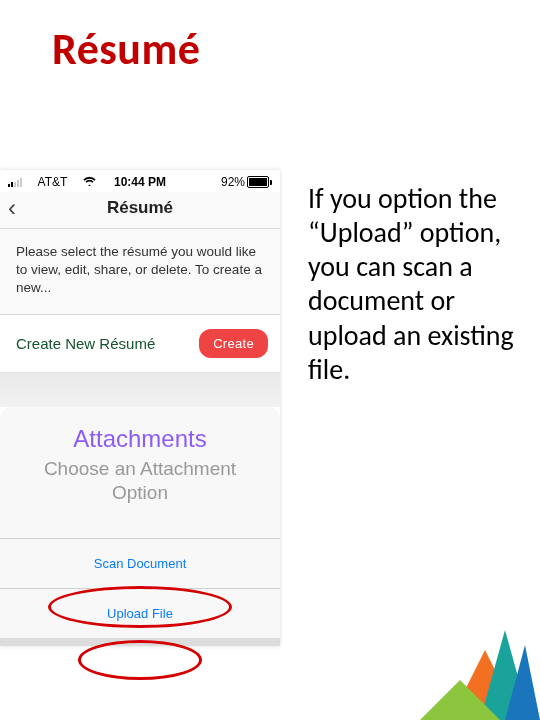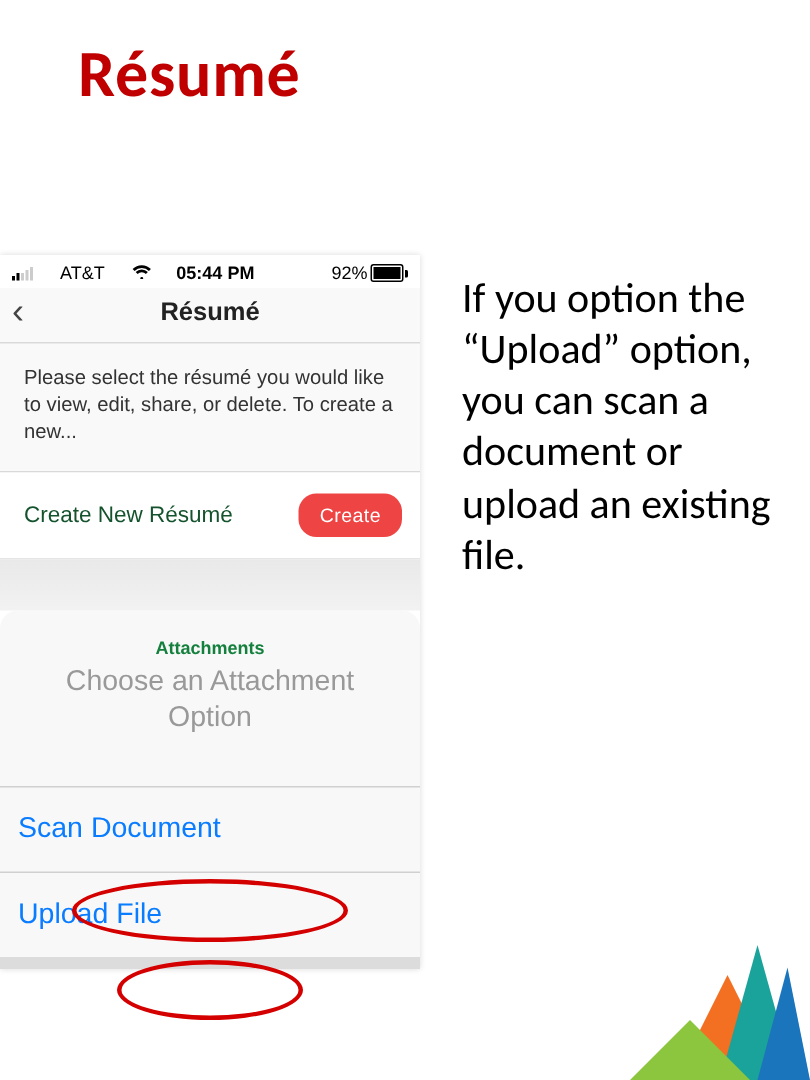--- a/index.html
+++ b/index.html
@@ -32,21 +32,21 @@
     position: relative;
   }
   .status-bar {
     display: flex;
     align-items: center;
     font-size: 12px;
     padding: 4px 8px 2px 8px;
     color: #000;
     height: 16px;
   }
-  .status-left { display:flex; align-items:center; gap:18px; flex:1;}
+  .status-left { display:flex; align-items:center; gap:6px; flex:1;justify-content:space-between;}
   .status-center { flex:1; text-align:center; font-weight:600;}
   .status-right { flex:1; text-align:center; display:flex; justify-content:flex-end; align-items:center; gap:2px;}
   .signal-bars { display:inline-flex; align-items:flex-end; gap:1px; height:10px;}
   .signal-bars span { width:2px; background:#000;}
   .signal-bars span:nth-child(1){height:3px;}
   .signal-bars span:nth-child(2){height:5px;}
   .signal-bars span:nth-child(3){height:5px; background:#ccc;}
   .signal-bars span:nth-child(4){height:7px; background:#ccc;}
   .signal-bars span:nth-child(5){height:9px; background:#ccc;}
   .wifi-icon svg { width:13px; height:10px; }
@@ -98,27 +98,28 @@
   }
   .action-sheet {
     background: rgba(248,248,248,0.96);
     border-radius: 12px 12px 0 0;
     overflow:hidden;
   }
   .sheet-header {
     text-align:center;
     padding: 18px 20px 6px 20px;
   }
-  .sheet-title { font-size:12px; font-weight:700; color:#15803d;}
+  .sheet-title { font-size:24px; font-weight:400; color:#8b5cf6;}
   .sheet-sub  { font-size:19px; color:#999; margin-top:4px; line-height:1.3;}
   .sheet-divider { height:1px; background:#d0d0d0;}
   .sheet-item {
-    font-size:19px;
+    text-align:center;
+    font-size:13px;
     color:#0a7cff;
-    padding: 17px 12px;
+    padding: 17px 0;
   }
   .sheet-gap2 { height:8px; background:#dcdcdc;}
   .sheet-cancel {
     background:#fff;
     border-radius:12px;
     text-align:center;
     font-size:19px;
     font-weight:600;
     color:#0a7cff;
     padding:17px 0;
@@ -162,21 +163,21 @@
             <span></span>
             <span></span>
         </span>
         <span>AT&amp;T</span>
         <span class="wifi-icon">
           <svg viewBox="0 0 16 12">
               <path d="M8 10.5a1.2 1.2 0 100 2.4 1.2 1.2 0 000-2.4zM3 6.5a7 7 0 0110 0l-1.6 1.6a4.7 4.7 0 00-6.8 0L3 6.5zM.5 4A10.6 10.6 0 0115.5 4l-1.6 1.6a8.3 8.3 0 00-11.8 0L.5 4z" fill="#000"></path>
             </svg>
         </span>
       </div>
-      <div class="status-center">05:44 PM</div>
+      <div class="status-center">10:44 PM</div>
       <div class="status-right">
         <span>92%</span>
         <span class="battery-icon">
           <span class="battery-body">
               <span class="battery-fill"></span>
             </span>
           <span class="battery-cap"></span>
         </span>
       </div>
     </div>

